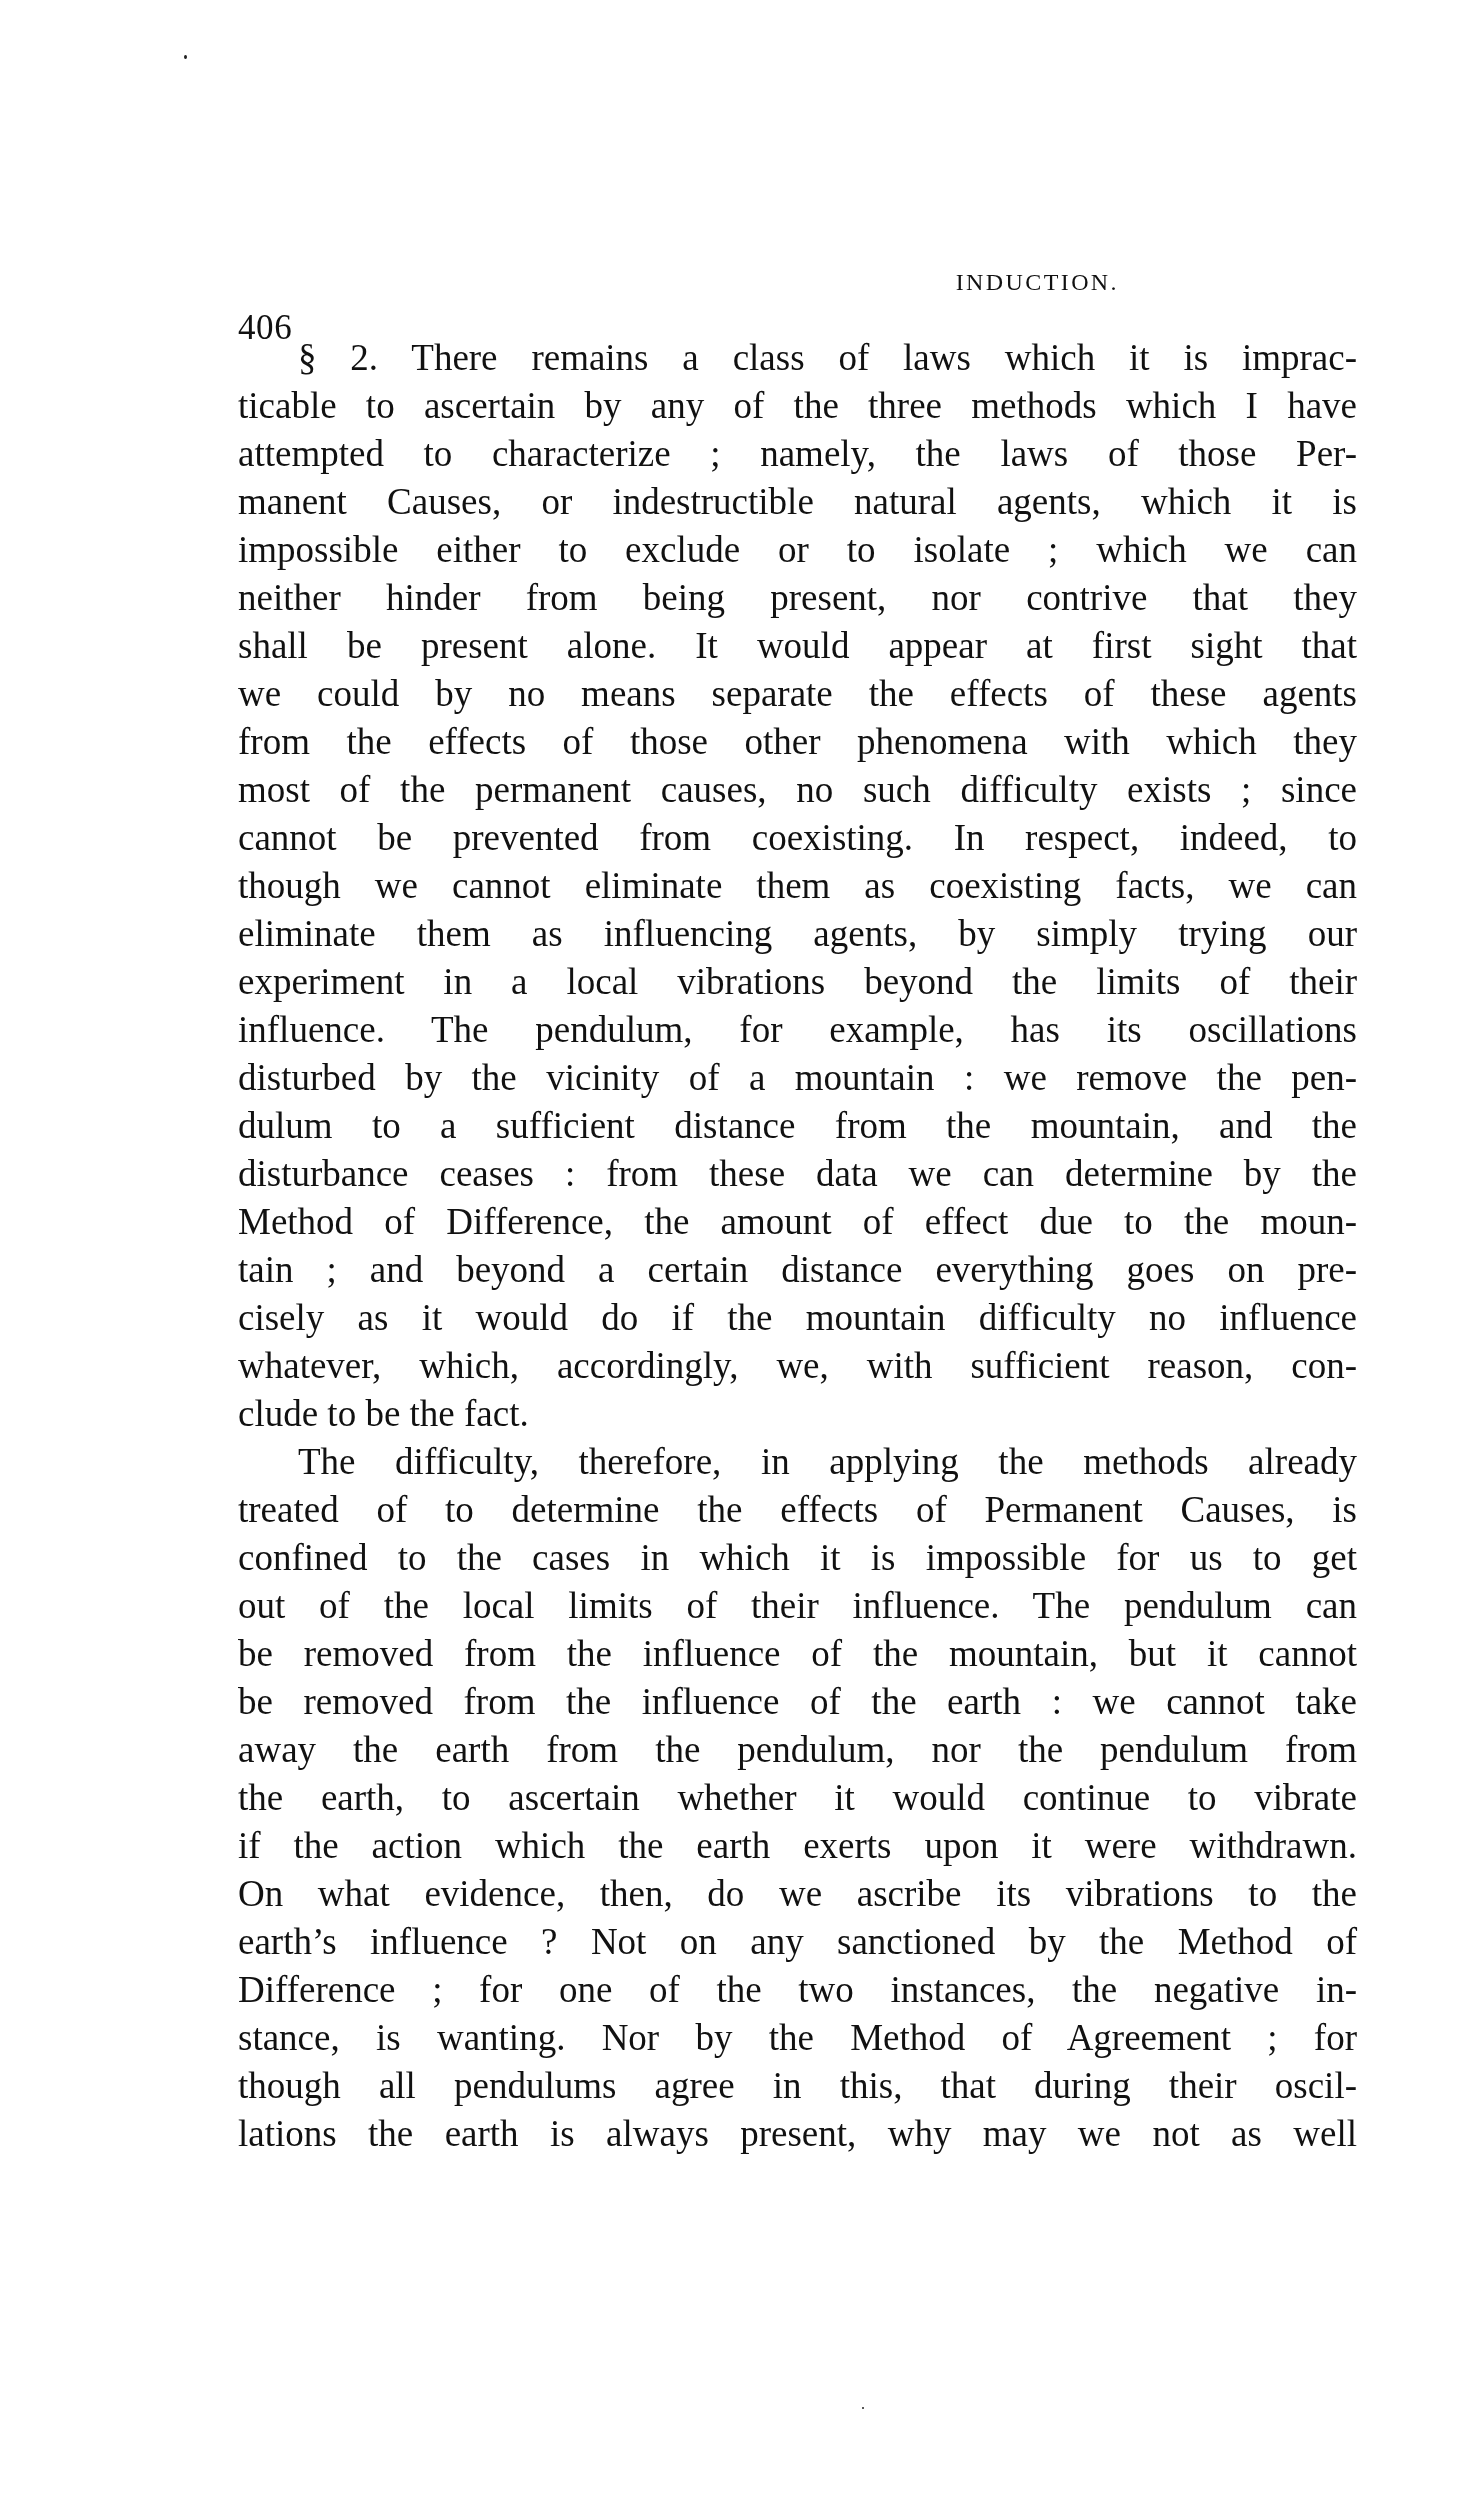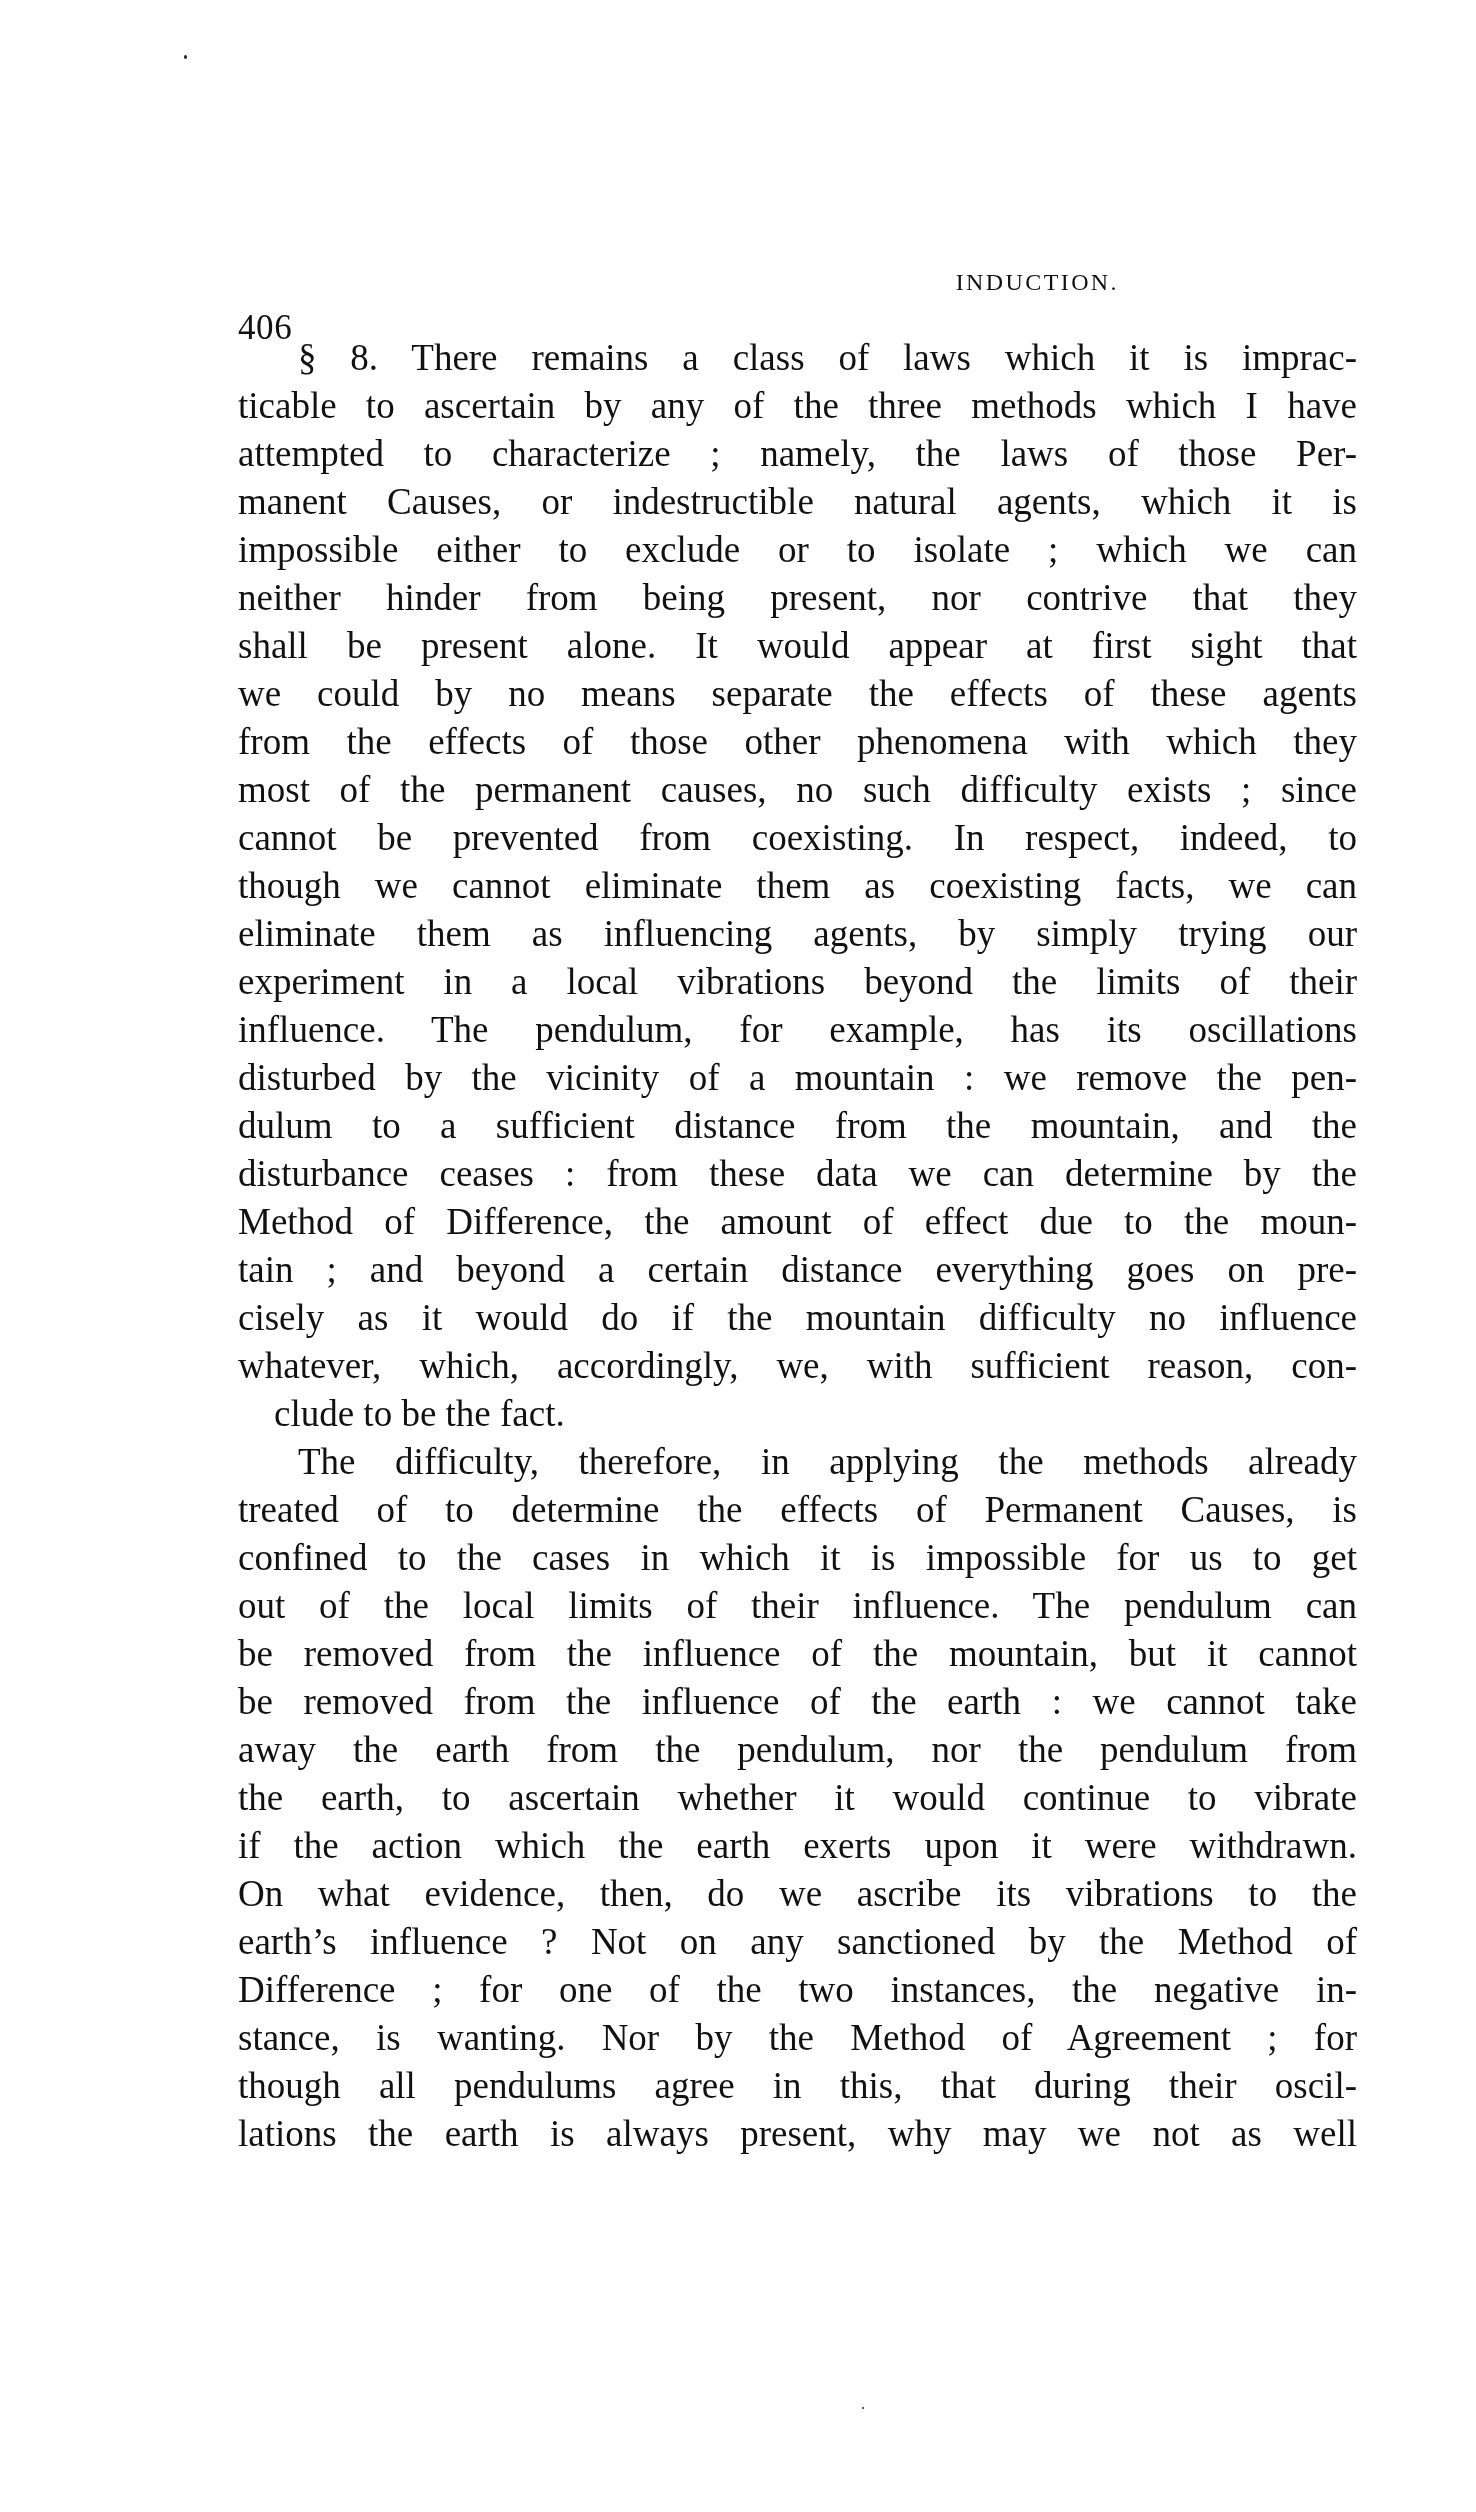--- a/index.html
+++ b/index.html
@@ -57,41 +57,40 @@
       display: block;
       height: 48px;
       line-height: 48px;
       font-size: 37px;
       white-space: nowrap;
       text-align: justify;
       text-align-last: justify;
     }
     .line.last {
       text-align-last: left;
-      margin-left: 36px;
     }
     .line.indent {
       padding-left: 60px;
     }
   </style>
 </head>
 <body>
 
 <div class="speck" style="left:184px;top:55px;width:3px;height:4.2px;"></div>
 <div class="speck" style="left:862px;top:2407px;width:2.4px;height:2.4px;"></div>
 
 <div class="header">
   <span class="page-number">406</span>
   <span class="running-title">INDUCTION.</span>
 </div>
 
 <div class="body-text">
 
   <div>
-    <span class="line indent">§ 8.  There remains a class of laws which it is imprac-</span>
+    <span class="line indent">§ 2.  There remains a class of laws which it is imprac-</span>
     <span class="line">ticable to ascertain by any of the three methods which I have</span>
     <span class="line">attempted to characterize ; namely, the laws of those Per-</span>
     <span class="line">manent Causes, or indestructible natural agents, which it is</span>
     <span class="line">impossible either to exclude or to isolate ; which we can</span>
     <span class="line">neither hinder from being present, nor contrive that they</span>
     <span class="line">shall be present alone.  It would appear at first sight that</span>
     <span class="line">we could by no means separate the effects of these agents</span>
     <span class="line">from the effects of those other phenomena with which they</span>
     <span class="line">most of the permanent causes, no such difficulty exists ; since</span>
     <span class="line">cannot be prevented from coexisting.  In respect, indeed, to</span>

